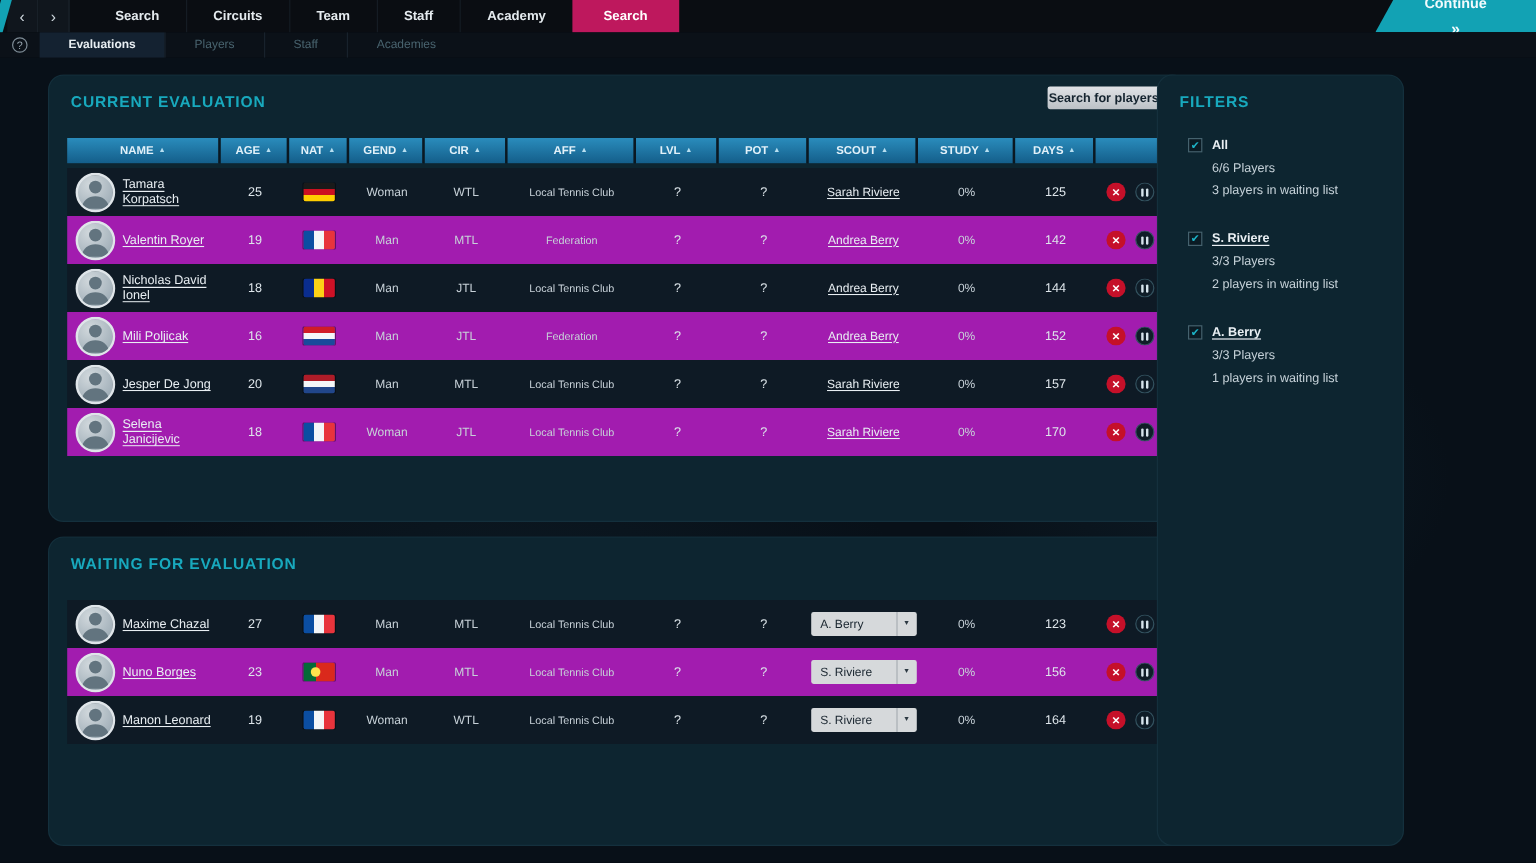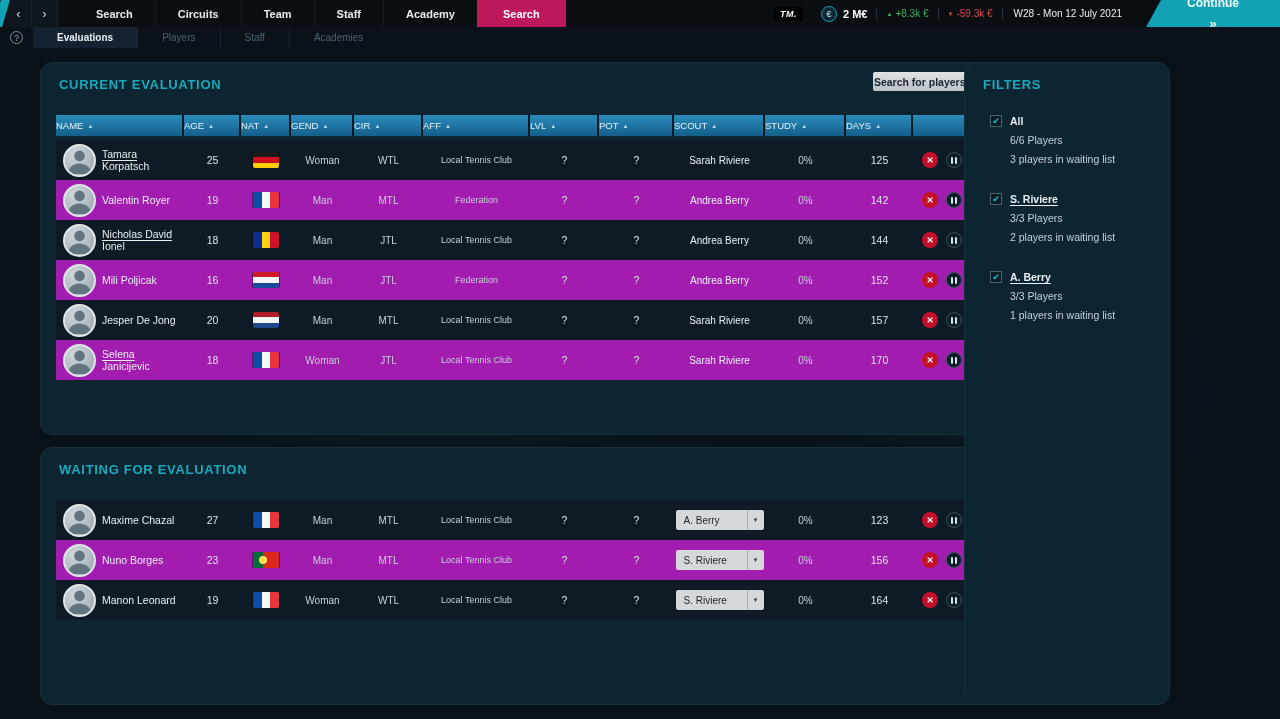--- a/index.html
+++ b/index.html
@@ -51,21 +51,21 @@
   .panel2 { left:40px; top:447px; width:950px; height:258px; }
   .sidebar { left:964px; top:62px; width:206px; height:643px; }
   .panel-title { position:absolute; left:18px; top:14px; font-size:13px; font-weight:bold; letter-spacing:.7px; color:#18a9bd; }
   .search-players-btn { position:absolute; right:8px; top:9px; width:108px; height:19px; background:linear-gradient(#e0e3e6,#bcc1c6); border-radius:2px; color:#15242f; font-size:10.5px; font-weight:bold; display:flex; align-items:center; justify-content:center; gap:7px; cursor:pointer; }
   .search-players-btn .chev { font-size:9px; color:#15242f; }
   
   .table { position:absolute; left:15px; width:915px; }
   .table-cur { top:52px; }
   .table-wait { top:48px; }
   .thead { display:grid; grid-template-columns:128px 57px 50px 63px 69px 107px 69px 75px 91px 81px 67px 58px; height:21px; }
-  .th { background:linear-gradient(180deg,#2a8cbc,#145e8a); display:flex; align-items:center; justify-content:flex-start; gap:4px; font-size:9.5px; font-weight:normal; color:#e2f1f9; border-right:2px solid #0a1822; cursor:pointer; }
+  .th { background:linear-gradient(180deg,#2a8cbc,#145e8a); display:flex; align-items:center; justify-content:center; gap:4px; font-size:9.5px; font-weight:bold; color:#e2f1f9; border-right:2px solid #0a1822; cursor:pointer; }
   .th:last-child { border-right:none; }
   .th .sort { font-size:6px; color:#b7dff1; }
   .tbody { margin-top:4px; }
   .trow { display:grid; grid-template-columns:46px 82px 57px 50px 63px 69px 107px 69px 75px 91px 81px 67px 58px; height:40px; align-items:center; }
   .trow.even { background:#0e1a25; }
   .trow.odd { background:#a21caf; }
   .cell { display:flex; align-items:center; justify-content:center; font-size:10.5px; color:#dde5ea; overflow:hidden; }
   .cell.dim { color:#c7d1d8; font-size:10px; }
   .cell.small { font-size:9px; }
   .c-name { justify-content:flex-start; }
@@ -107,37 +107,20 @@
     <div class="nav-arrow">›</div>
   </div>
   <div class="nav-items">
     <div class="nav-item">Search</div>
     <div class="nav-item">Circuits</div>
     <div class="nav-item">Team</div>
     <div class="nav-item">Staff</div>
     <div class="nav-item">Academy</div>
     <div class="nav-item active">Search</div>
   </div>
-  <div class="top-right">
-    <span class="tm-logo">TM.</span>
-    <span class="money-icon">€</span>
-    <span class="money-main">2 M€</span>
-    <span class="vsep"></span>
-    <span class="money-pos">
-        <span class="tri">▲</span>
-        <span>+8.3k €</span>
-      </span>
-    <span class="vsep"></span>
-    <span class="money-neg">
-        <span class="tri">▼</span>
-        <span>-59.3k €</span>
-      </span>
-    <span class="vsep"></span>
-    <span class="topdate">W28 - Mon 12 July 2021</span>
-  </div>
   <div class="continue-btn">
     <span>Continue</span>
     <span class="dbl-chev">»</span>
   </div>
 </div>
 
 <div class="subbar">
   <div class="help-icon">?</div>
   <div class="subtab active">Evaluations</div>
   <div class="subtab">Players</div>

